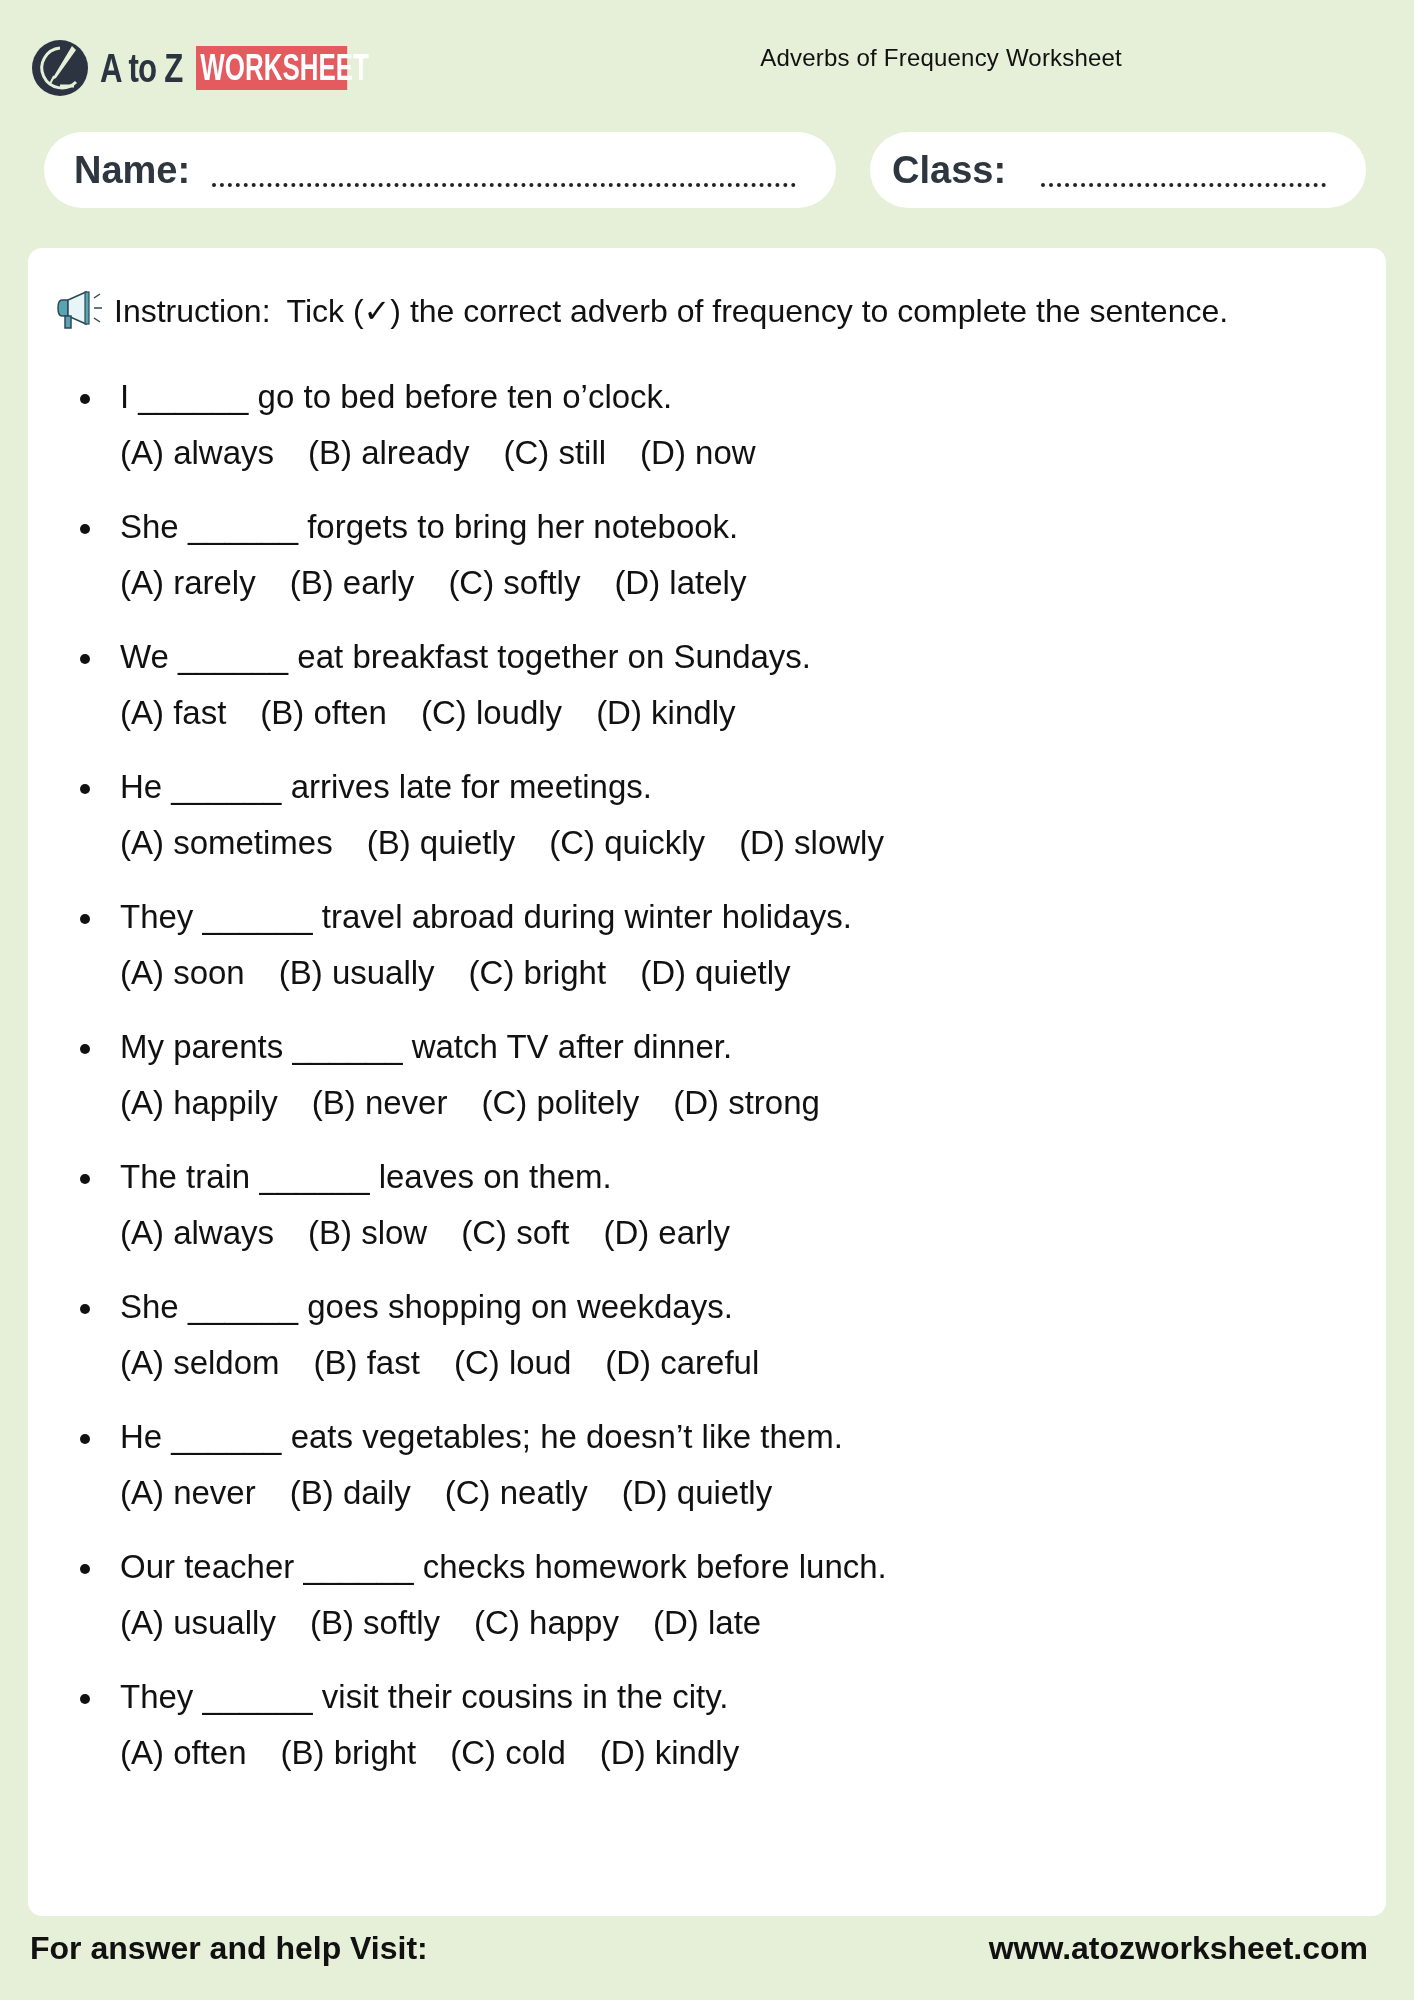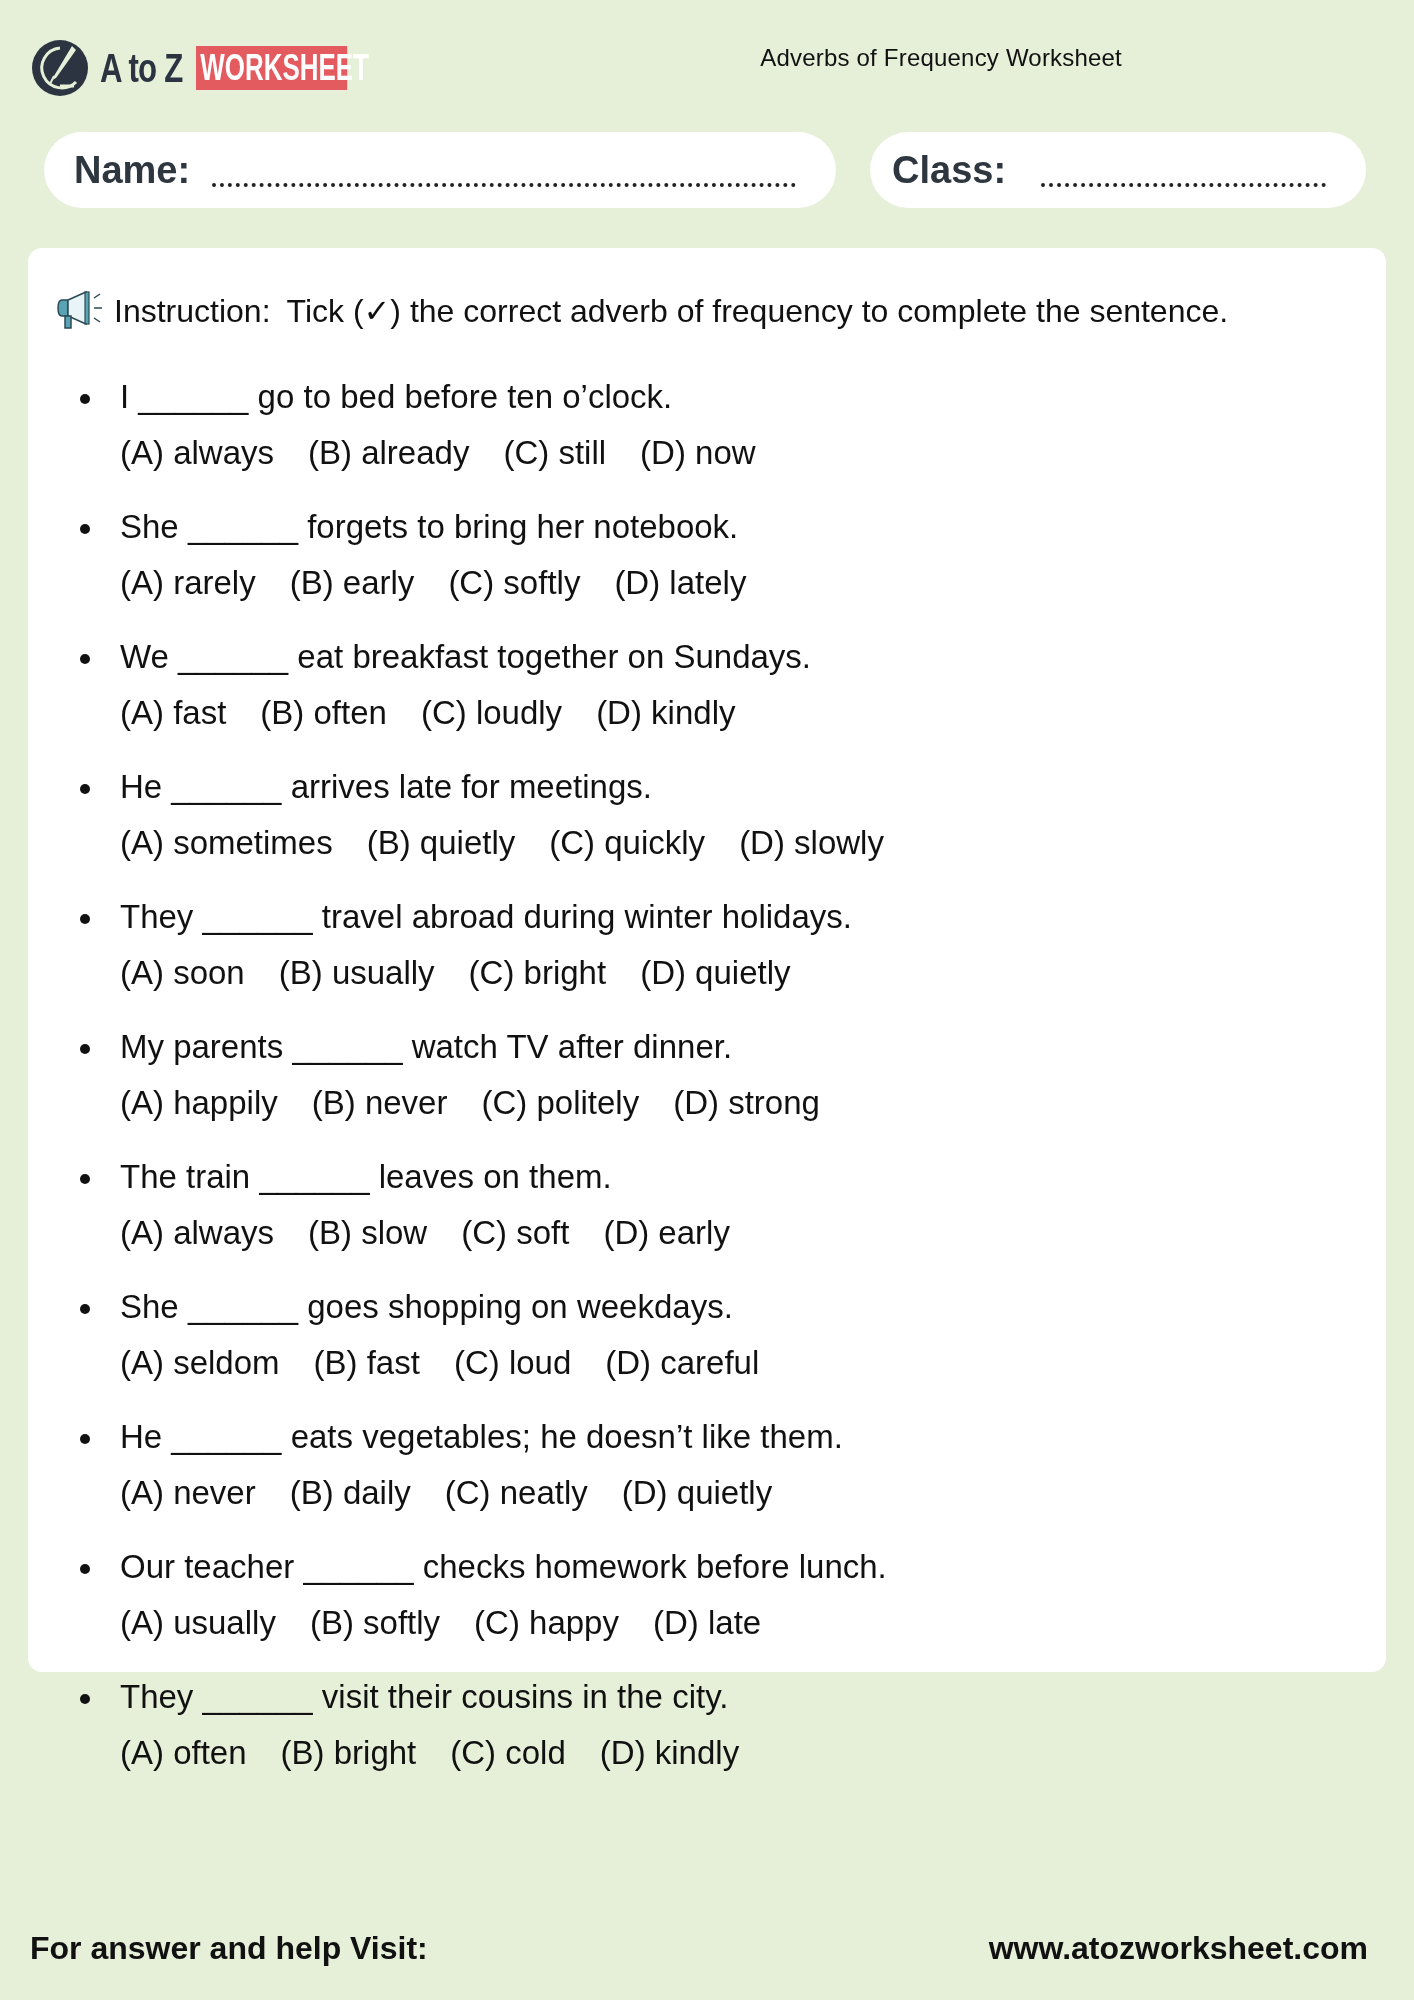--- a/index.html
+++ b/index.html
@@ -47,21 +47,21 @@
   .pill.name { left: 44px; width: 792px; padding-left: 30px; }
   .pill.class { left: 870px; width: 496px; padding-left: 22px; gap: 13px; }
   .pill-label {
     font-weight: bold; font-size: 38px; color: #2e3740;
   }
   .pill-dots {
     flex: 1; margin-left: 22px; margin-right: 40px;
     border-bottom: 4px dotted #222; height: 0; margin-top: 30px;
   }
   .card {
-    position: absolute; left: 28px; top: 248px; width: 1358px; height: 1424px;
+    position: absolute; left: 28px; top: 248px; width: 1358px; height: 1668px;
     background: #fff; border-radius: 14px;
   }
   .instruction {
     position: absolute; left: 28px; top: 40px; width: 1280px;
     display: flex; font-size: 32px; line-height: 46px;
   }
   .megaphone { width: 50px; height: 46px; flex: none; margin-top: -2px; }
   .instr-label { flex: none; margin-left: 8px; margin-right: 16px; }
   .instr-text { flex: 1; }
   .questions {

